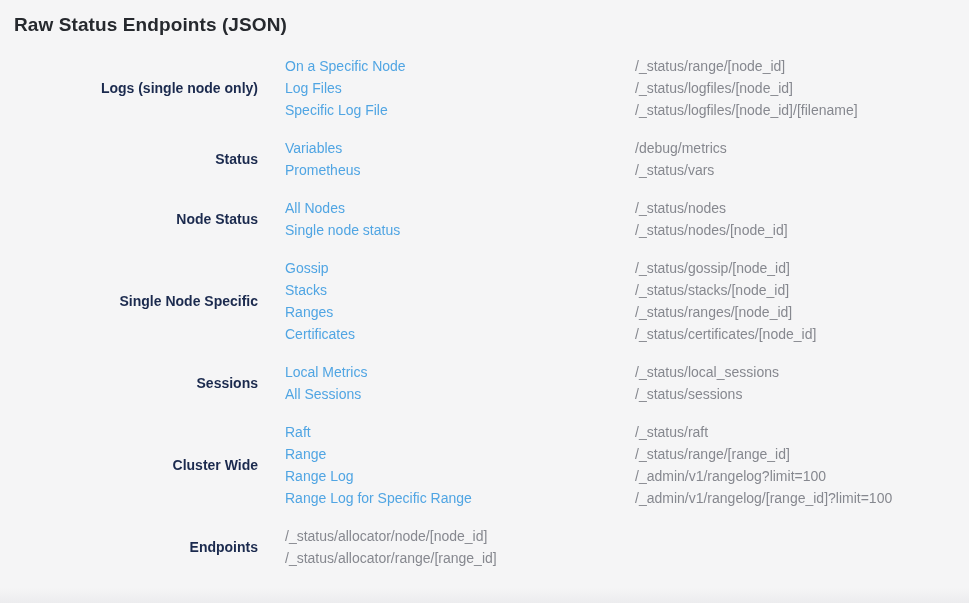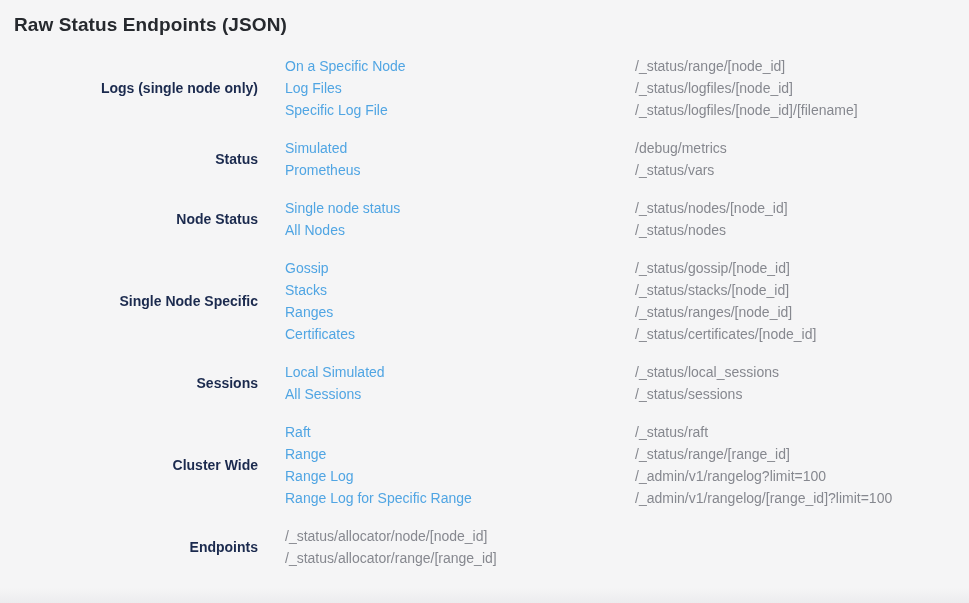--- a/index.html
+++ b/index.html
@@ -93,39 +93,39 @@
           <div class="entry-row">
             <div class="link-cell"><a class="endpoint-link" href="#">Specific Log File</a></div>
             <div class="endpoint-path">/_status/logfiles/[node_id]/[filename]</div>
           </div>
         </div>
       </div>
       <div class="group">
         <div class="group-label">Status</div>
         <div class="entries">
           <div class="entry-row">
-            <div class="link-cell"><a class="endpoint-link" href="#">Simulated</a></div>
+            <div class="link-cell"><a class="endpoint-link" href="#">Variables</a></div>
             <div class="endpoint-path">/debug/metrics</div>
           </div>
           <div class="entry-row">
             <div class="link-cell"><a class="endpoint-link" href="#">Prometheus</a></div>
             <div class="endpoint-path">/_status/vars</div>
           </div>
         </div>
       </div>
       <div class="group">
         <div class="group-label">Node Status</div>
         <div class="entries">
           <div class="entry-row">
+            <div class="link-cell"><a class="endpoint-link" href="#">All Nodes</a></div>
+            <div class="endpoint-path">/_status/nodes</div>
+          </div>
+          <div class="entry-row">
             <div class="link-cell"><a class="endpoint-link" href="#">Single node status</a></div>
             <div class="endpoint-path">/_status/nodes/[node_id]</div>
-          </div>
-          <div class="entry-row">
-            <div class="link-cell"><a class="endpoint-link" href="#">All Nodes</a></div>
-            <div class="endpoint-path">/_status/nodes</div>
           </div>
         </div>
       </div>
       <div class="group">
         <div class="group-label">Single Node Specific</div>
         <div class="entries">
           <div class="entry-row">
             <div class="link-cell"><a class="endpoint-link" href="#">Gossip</a></div>
             <div class="endpoint-path">/_status/gossip/[node_id]</div>
           </div>
@@ -140,21 +140,21 @@
           <div class="entry-row">
             <div class="link-cell"><a class="endpoint-link" href="#">Certificates</a></div>
             <div class="endpoint-path">/_status/certificates/[node_id]</div>
           </div>
         </div>
       </div>
       <div class="group">
         <div class="group-label">Sessions</div>
         <div class="entries">
           <div class="entry-row">
-            <div class="link-cell"><a class="endpoint-link" href="#">Local Simulated</a></div>
+            <div class="link-cell"><a class="endpoint-link" href="#">Local Metrics</a></div>
             <div class="endpoint-path">/_status/local_sessions</div>
           </div>
           <div class="entry-row">
             <div class="link-cell"><a class="endpoint-link" href="#">All Sessions</a></div>
             <div class="endpoint-path">/_status/sessions</div>
           </div>
         </div>
       </div>
       <div class="group">
         <div class="group-label">Cluster Wide</div>

